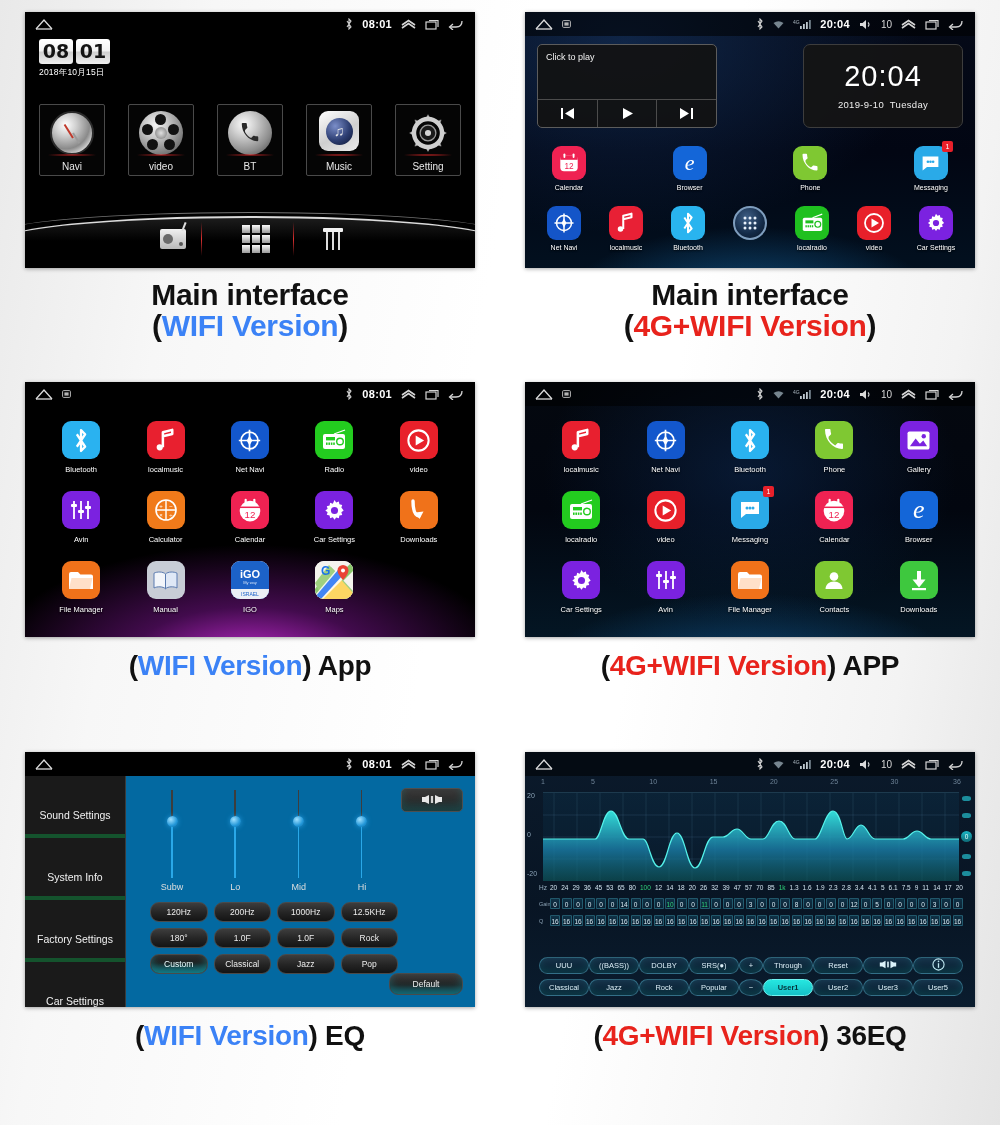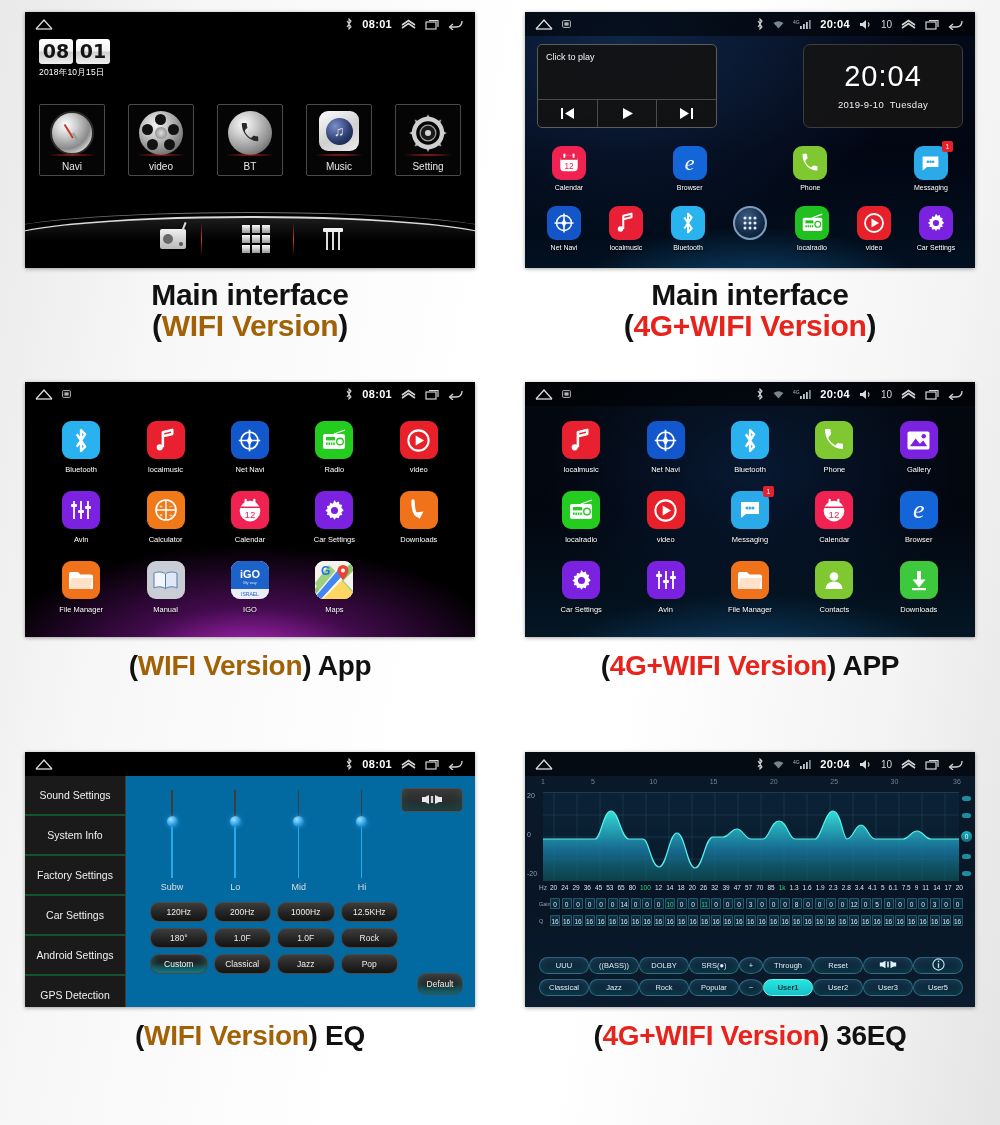--- a/index.html
+++ b/index.html
@@ -129,37 +129,37 @@
   .drawergrid{position:absolute;left:14px;top:34px;width:422px;
     display:grid;grid-template-columns:repeat(5,1fr);grid-template-rows:repeat(3,70px);}
   .dapp{display:flex;flex-direction:column;align-items:center;justify-content:flex-start;padding-top:5px;position:relative;}
   .dicon{width:38px;height:38px;border-radius:9px;display:flex;align-items:center;justify-content:center;position:relative;}
   .dlabel{color:#fff;font-size:7.5px;margin-top:6px;text-shadow:0 1px 2px #000;white-space:nowrap;}
 
   
   .p5{background:#101010;}
   .eqsidebar{position:absolute;left:0;top:24px;width:100px;bottom:0;background:#1a1a1a;border-right:1px solid #3b3b3b;}
   .eqsb-item{height:38px;display:flex;align-items:center;justify-content:center;color:#f0f0f0;font-size:10.5px;
-    border-bottom:2px solid #14532d;}
+    border-bottom:4px solid #14532d;margin-top:20px;}
   .eqmain{position:absolute;left:101px;top:24px;right:0;bottom:0;background:#0369a1;}
   .sliders{position:absolute;left:26px;top:14px;width:230px;display:flex;justify-content:space-between;}
   .sl{width:40px;display:flex;flex-direction:column;align-items:center;position:relative;height:106px;}
   .sl .track{position:absolute;top:0;left:50%;width:1.5px;height:88px;margin-left:-1px;background:#3d3d3d;}
   .sl .fill{position:absolute;top:32px;left:50%;width:1.5px;height:56px;margin-left:-1px;background:#2aa8e8;}
   .sl .thumb{position:absolute;top:26px;left:50%;width:11px;height:11px;margin-left:-5.5px;border-radius:50%;
     background:radial-gradient(circle at 35% 32%,#9fe0ff,#2196d8 60%,#106a9e);box-shadow:0 0 5px rgba(40,160,230,.8);}
   .sl .cap{position:absolute;top:92px;color:#dedede;font-size:9px;}
   .balbtn{position:absolute;right:12px;top:12px;width:62px;height:24px;border-radius:5px;
     background:linear-gradient(#3a3a3a,#1d1d1d);border:1px solid #4e4e4e;box-shadow:inset 0 -6px 9px rgba(25,190,200,.22);
     display:flex;align-items:center;justify-content:center;box-sizing:border-box;}
   .eqbtns{position:absolute;left:24px;top:126px;width:248px;display:grid;grid-template-columns:repeat(4,1fr);gap:6px 6px;}
   .ebtn{height:20px;border-radius:9px;background:linear-gradient(#3d3d3d,#242424 55%,#141414);border:1px solid #4a4a4a;
     color:#ececec;font-size:8.5px;display:flex;align-items:center;justify-content:center;box-sizing:border-box;}
   .ebtn.active{background:linear-gradient(#2e2e2e,#1c1c1c 45%,#0d4c57);box-shadow:inset 0 -6px 9px rgba(30,215,225,.35);color:#eafdff;}
-  .defbtn{position:absolute;right:12px;bottom:12px;width:46px;height:22px;border-radius:9px;
+  .defbtn{position:absolute;right:12px;bottom:12px;width:74px;height:22px;border-radius:9px;
     background:linear-gradient(#3d3d3d,#202020 55%,#0d4450);border:1px solid #4a4a4a;box-shadow:inset 0 -6px 9px rgba(30,200,215,.28);
     color:#eee;font-size:8.5px;display:flex;align-items:center;justify-content:center;box-sizing:border-box;}
 
   
   .p6{background:linear-gradient(#0b1a2b,#081524 60%,#0a1c2e);}
   .eq36{position:absolute;left:0;top:24px;right:0;bottom:0;}
   .ruler{position:absolute;left:18px;right:16px;top:2px;height:12px;}
   .ruler span{position:absolute;color:#6d8296;font-size:7px;transform:translateX(-50%);}
   .chartbox{position:absolute;left:18px;right:16px;top:16px;height:88px;
     background:linear-gradient(rgba(12,40,62,.65),rgba(8,28,46,.7));border-top:1px solid rgba(90,150,180,.25);}
@@ -185,21 +185,21 @@
   .pillbtn.round{width:26px;border-radius:50%;height:17px;}
   .pillbtn.on{background:linear-gradient(#26e7e0,#16c3c9);color:#04343a;border-color:#6ff3f0;font-weight:bold;}
   .sideticks{position:absolute;right:3px;top:20px;height:80px;display:flex;flex-direction:column;justify-content:space-between;align-items:center;}
   .sideticks i{display:block;width:9px;height:5px;background:#1c8d9c;border-radius:40%;}
   .sideticks i.zero{width:11px;height:11px;border-radius:50%;background:linear-gradient(#1bb7c6,#0e6b77);color:#eaffff;font-style:normal;font-size:6.5px;line-height:11px;text-align:center;}
 
   
   .caption{text-align:center;margin-top:10px;line-height:1.1;}
   .cap-l1{font-size:30px;font-weight:bold;color:#111;letter-spacing:-.3px;}
   .cap-l2{font-size:30px;font-weight:bold;color:#111;letter-spacing:-.3px;margin-top:-2px;}
-  .cyan{color:#a16207;}
+  .cyan{color:#3b82f6;}
   .red{color:#e8231c;}
   .caption.single{margin-top:14px;}
   .cap-one{font-size:28px;font-weight:bold;color:#111;letter-spacing:-.3px;}
 </style>
 </head>
 <body>
 
 <div class="grid">
 
   <div class="cell">

